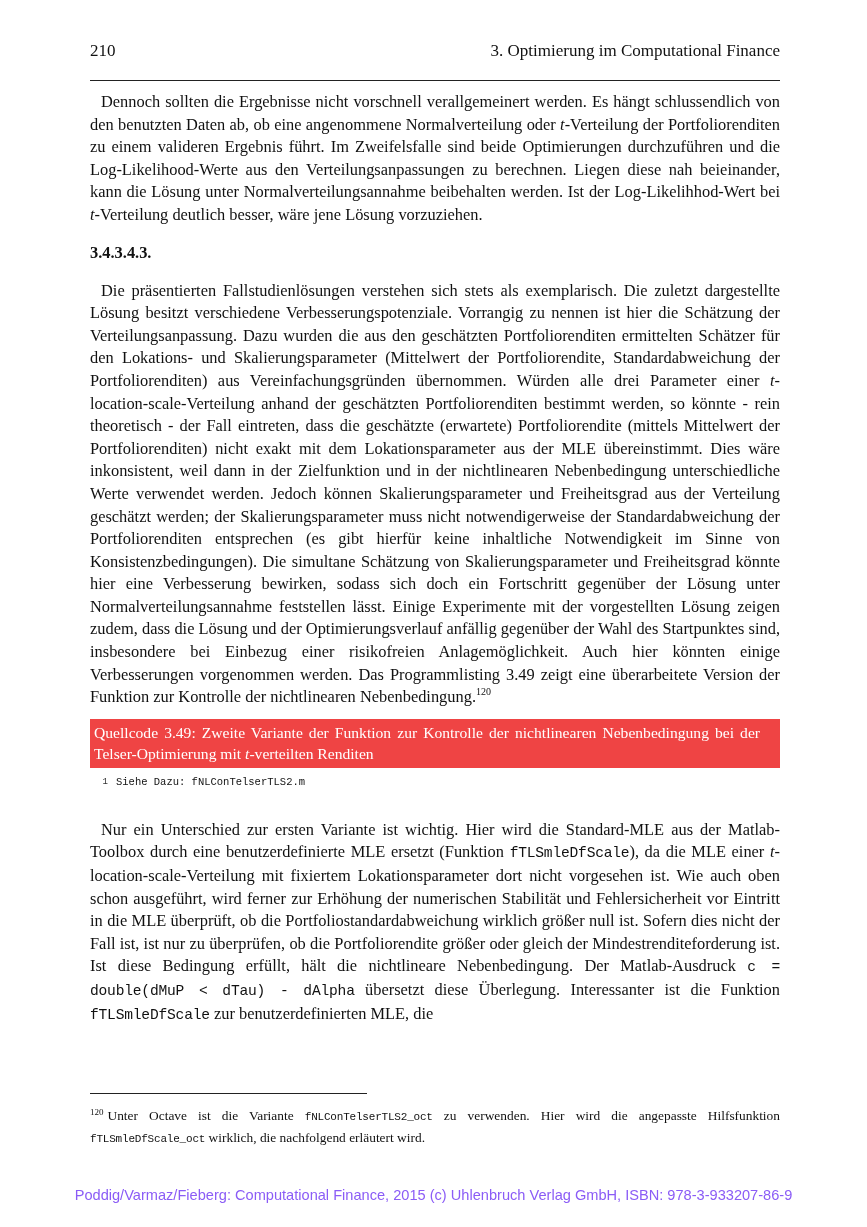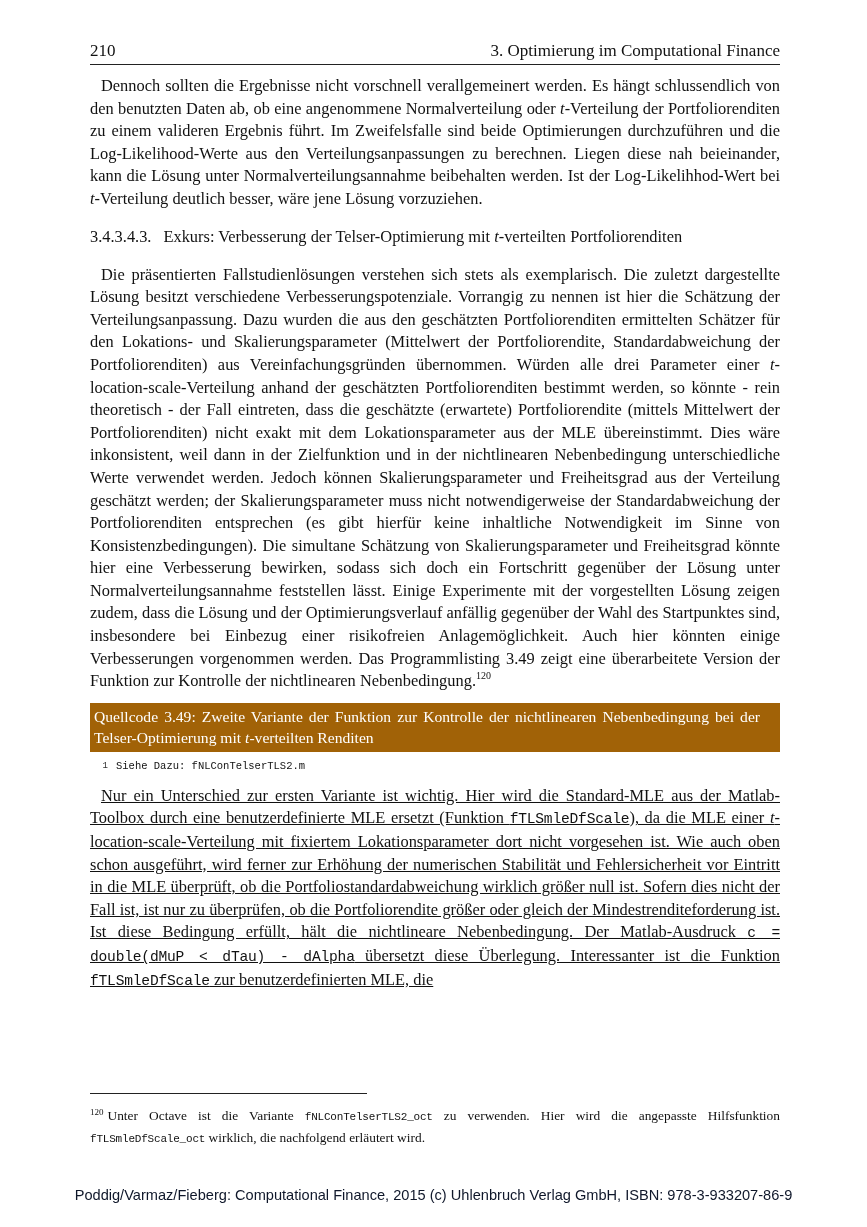--- a/index.html
+++ b/index.html
@@ -1,60 +1,59 @@
 <!DOCTYPE html>
 <html><head>
 <meta charset="utf-8">
 <style>
   html, body { margin: 0; padding: 0; background: #ffffff; }
   body { width: 867px; height: 1227px; position: relative; overflow: hidden;
          font-family: "Liberation Serif", "DejaVu Serif", serif; color: #111; }
   .page { position: absolute; left: 90px; top: 40px; width: 690px; }
   .running-head { display: flex; justify-content: space-between; font-size: 17px;
-                  line-height: 22px; padding-bottom: 2px; border-bottom: 1px solid #222; }
+                  line-height: 22px; padding-bottom: 18px; border-bottom: 1px solid #222; }
   .para { font-size: 16.4px; line-height: 22.6px; text-align: justify; margin: 0;
           text-indent: 11px; hyphens: manual; }
   .p1 { margin-top: 10px; }
   .p2 { margin-top: 2px; }
-  .section-heading { font-weight: normal; font-size: 16.4px; line-height: 22px;
-                     margin: 15px 0 0 0; display: flex; }
+  .section-heading { font-weight: bold; font-size: 16.4px; line-height: 22px;
+                     margin: 15px 0 0 0; display: flex; justify-content: space-between; }
   .section-heading .num { margin-right: 12px; }
   .p3 { margin-top: 16px; }
   .sup { font-size: 10px; vertical-align: 7px; line-height: 0; }
   .it { font-style: italic; }
   .code { font-family: "Liberation Mono", "DejaVu Sans Mono", monospace; font-size: 14.6px; letter-spacing: -0.2px; }
-  .listing-caption { margin-top: 10px; background: #a16207; color: #ffffff;
+  .listing-caption { margin-top: 10px; background: #ef4444; color: #ffffff;
                      font-size: 15.6px; line-height: 21px; padding: 3px 20px 4px 4px; text-align: justify; }
   .listing-code { margin-top: 7px; font-family: "Liberation Mono", "DejaVu Sans Mono", monospace;
                   font-size: 10.5px; line-height: 14px; display: flex; }
   .listing-code .ln { width: 18px; text-align: right; margin-right: 8px; font-size: 9px; color: #333; }
-  .p4 { margin-top: 12px; text-decoration: underline; }
+  .p4 { margin-top: 30px; }
   .footnote-rule { position: absolute; left: 90px; top: 1093px; width: 277px; border-top: 1px solid #222; }
   .footnote { position: absolute; left: 90px; top: 1103px; width: 690px; font-size: 13.4px; line-height: 19.5px;
               text-align: justify; }
   .footnote .fn-mark { font-size: 9px; vertical-align: 5px; margin-right: 4px; }
   .footnote .code { font-size: 11px; }
   .watermark { position: absolute; left: 0; width: 867px; top: 1187px; text-align: center;
-               font-family: "Liberation Sans", "DejaVu Sans", sans-serif; font-size: 14.6px; color: #0f172a; }
+               font-family: "Liberation Sans", "DejaVu Sans", sans-serif; font-size: 14.6px; color: #8b5cf6; }
 </style>
 </head>
 <body>
 
 <div class="page">
   <div class="running-head">
     <span>210</span>
     <span>3.  Optimierung im Computational Finance</span>
   </div>
 
   <p class="para p1"><span>Dennoch sollten die Ergebnisse nicht vorschnell verallgemeinert werden. Es hängt schlussendlich von den benutzten Daten ab, ob eine angenommene Normalverteilung oder </span><span class="it">t</span><span>-Verteilung der Portfoliorenditen zu einem valideren Ergebnis führt. Im Zweifelsfalle sind beide Optimierungen durchzuführen und die Log-Likelihood-Werte aus den Verteilungsanpassungen zu berechnen. Liegen diese nah beieinander, kann die Lösung unter Normalverteilungsannahme beibehalten werden. Ist der Log-Likelihhod-Wert bei </span><span class="it">t</span><span>-Verteilung deutlich besser, wäre jene Lösung vorzuziehen.</span></p>
 
 
   <h3 class="section-heading">
     <span class="num">3.4.3.4.3.</span>
-    <span><span>Exkurs: Verbesserung der Telser-Optimierung mit </span><span class="it">t</span><span>-verteilten Portfoliorenditen</span></span>
   </h3>
 
   <p class="para p3"><span>Die präsentierten Fallstudienlösungen verstehen sich stets als exemplarisch. Die zuletzt dargestellte Lösung besitzt verschiedene Verbesserungspotenziale. Vorrangig zu nennen ist hier die Schätzung der Verteilungsanpassung. Dazu wurden die aus den geschätzten Portfoliorenditen ermittelten Schätzer für den Lokations- und Skalierungsparameter (Mittelwert der Portfoliorendite, Standardabweichung der Portfoliorenditen) aus Vereinfachungsgründen übernommen. Würden alle drei Parameter einer </span><span class="it">t</span><span>-location-scale-Verteilung anhand der geschätzten Portfoliorenditen bestimmt werden, so könnte - rein theoretisch - der Fall eintreten, dass die geschätzte (erwartete) Portfoliorendite (mittels Mittelwert der Portfoliorenditen) nicht exakt mit dem Lokationsparameter aus der MLE übereinstimmt. Dies wäre inkonsistent, weil dann in der Zielfunktion und in der nichtlinearen Nebenbedingung unterschiedliche Werte verwendet werden. Jedoch können Skalierungsparameter und Freiheitsgrad aus der Verteilung geschätzt werden; der Skalierungsparameter muss nicht notwendigerweise der Standardabweichung der Portfoliorenditen entsprechen (es gibt hierfür keine inhaltliche Notwendigkeit im Sinne von Konsistenzbedingungen). Die simultane Schätzung von Skalierungsparameter und Freiheitsgrad könnte hier eine Verbesserung bewirken, sodass sich doch ein Fortschritt gegenüber der Lösung unter Normalverteilungsannahme feststellen lässt. Einige Experimente mit der vorgestellten Lösung zeigen zudem, dass die Lösung und der Optimierungsverlauf anfällig gegenüber der Wahl des Startpunktes sind, insbesondere bei Einbezug einer risikofreien Anlagemöglichkeit. Auch hier könnten einige Verbesserungen vorgenommen werden. Das Programmlisting 3.49 zeigt eine überarbeitete Version der Funktion zur Kontrolle der nichtlinearen Nebenbedingung.</span><span class="sup">120</span></p>
 
   <div class="listing-caption"><span>Quellcode 3.49: Zweite Variante der Funktion zur Kontrolle der nichtlinearen Nebenbedingung bei der Telser-Optimierung mit </span><span class="it">t</span><span>-verteilten Renditen</span></div>
 
   <div class="listing-code">
     <span class="ln">1</span>
     <span>Siehe Dazu: fNLConTelserTLS2.m</span>
   </div>

